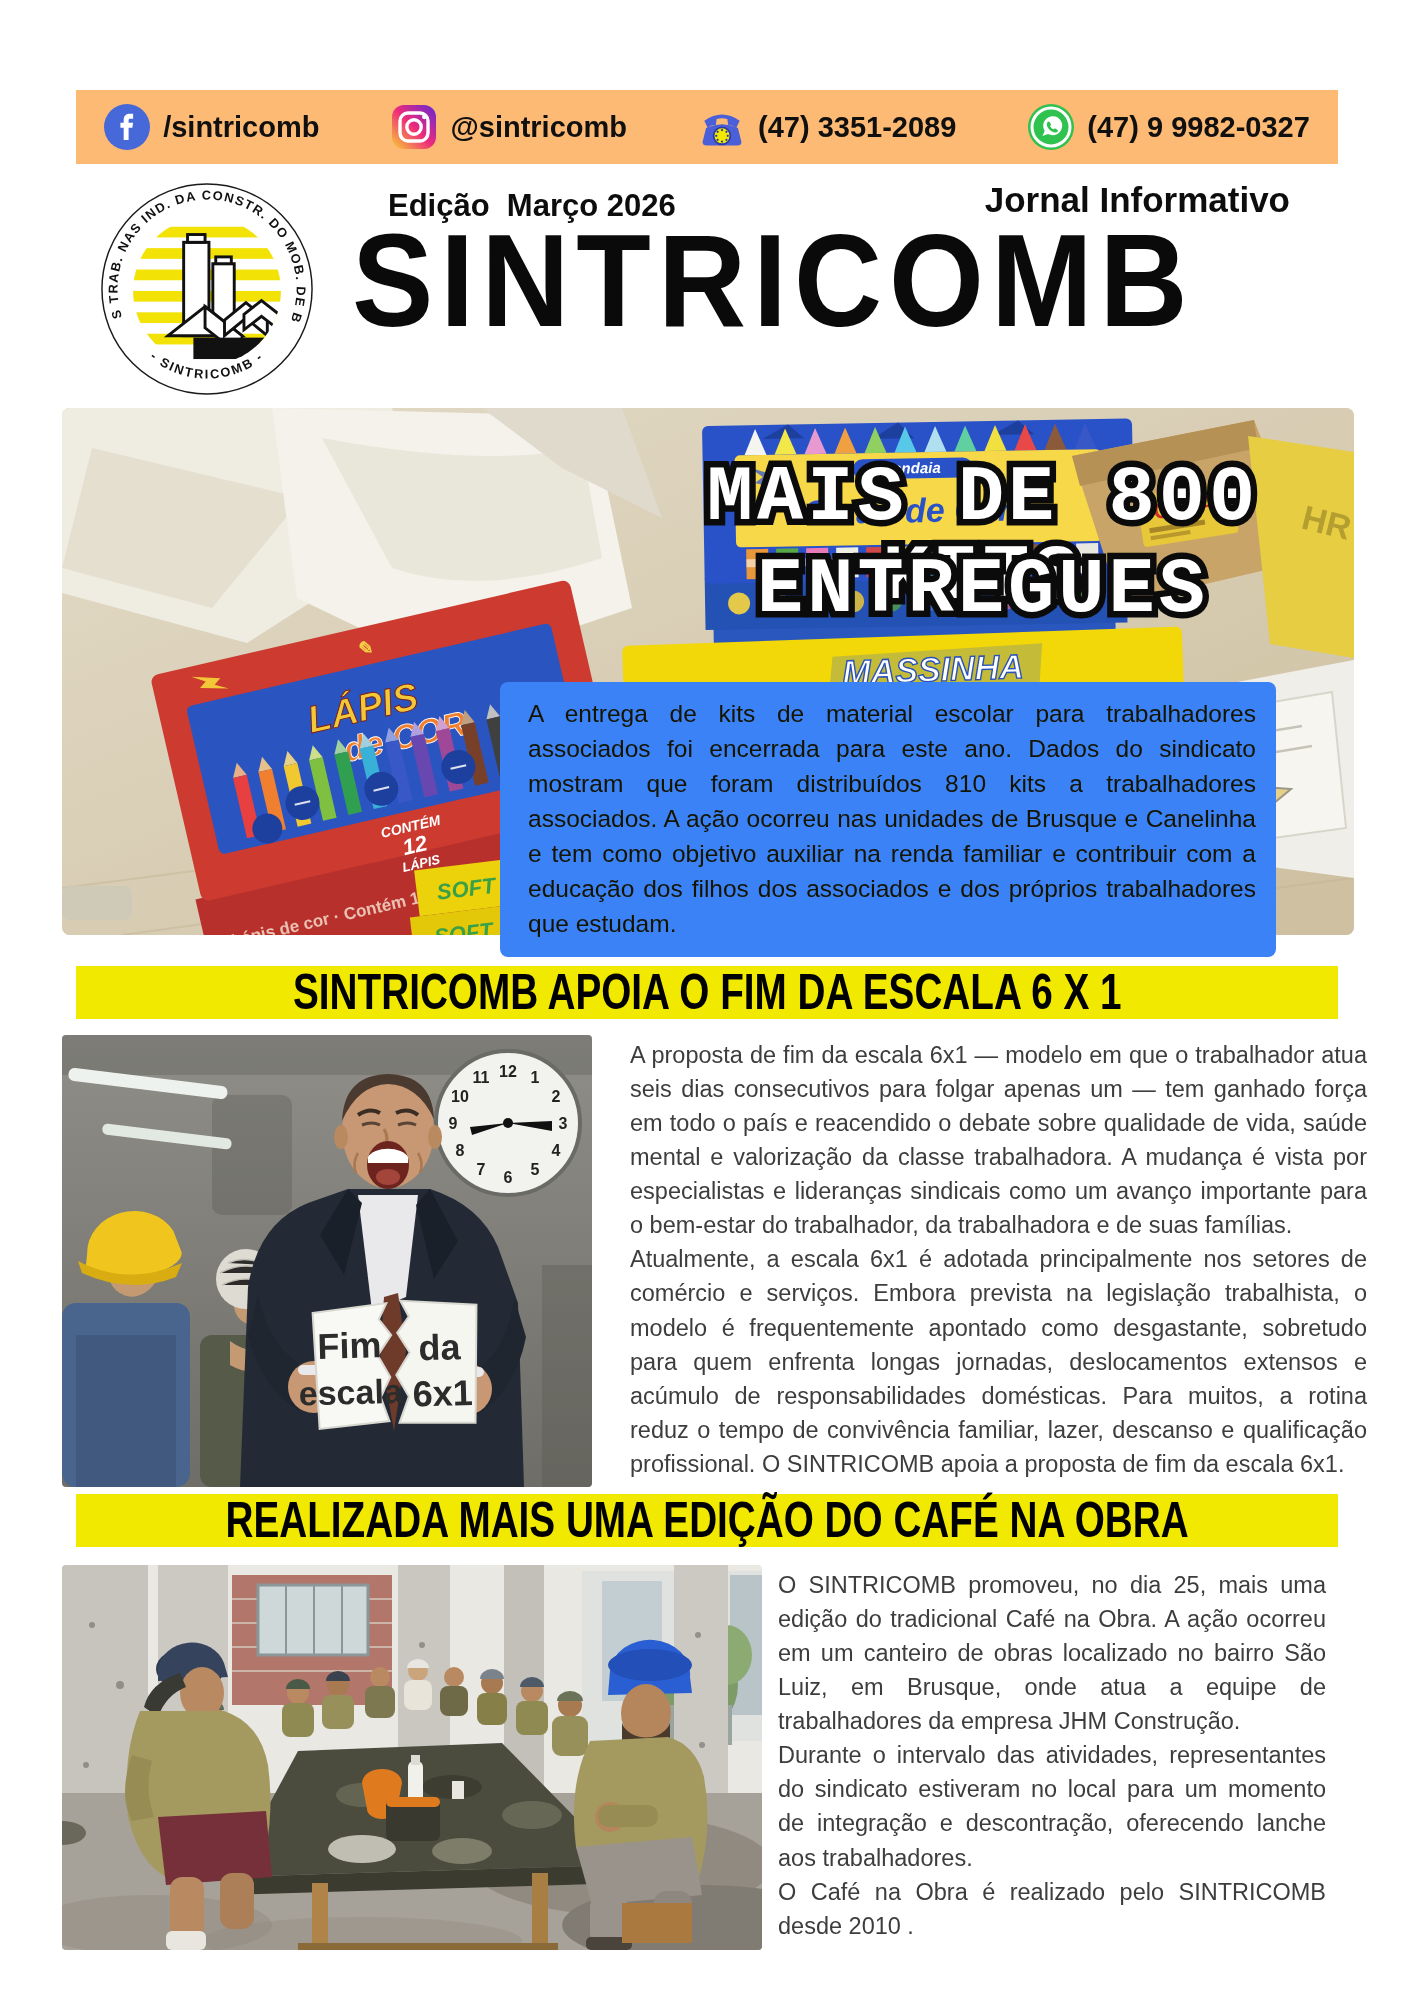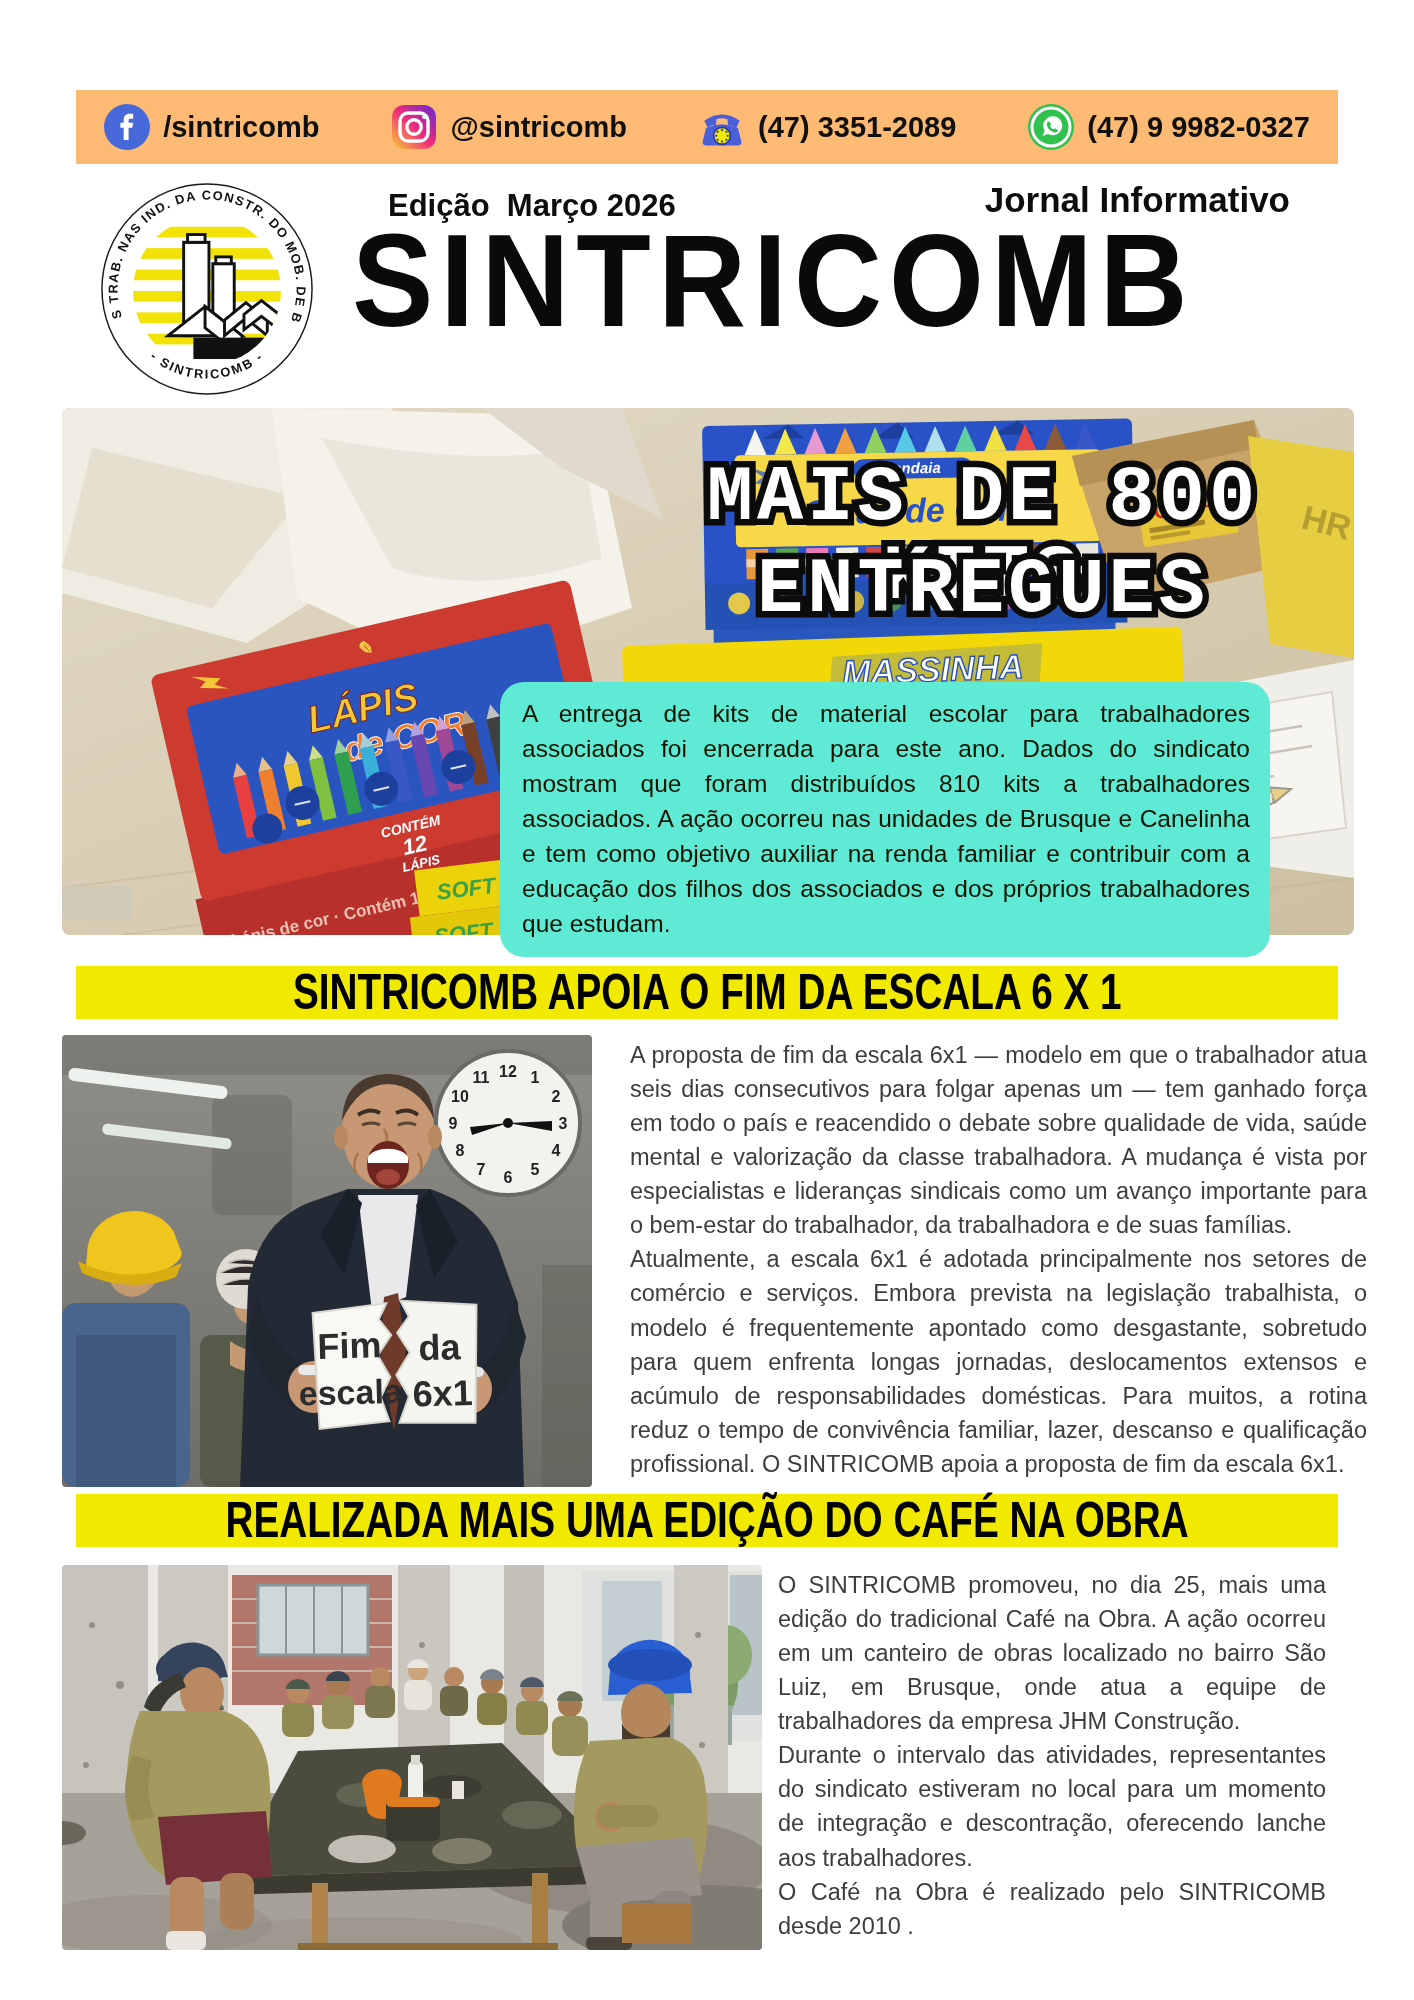--- a/index.html
+++ b/index.html
@@ -22,22 +22,22 @@
   .subtitle{left:352px;top:362px;width:1010px;font-size:19px;font-weight:700;letter-spacing:.4px;color:#111;}
   .logo{left:100px;top:182px;width:214px;height:214px;}
 
   
   .hero{left:62px;top:408px;width:1292px;height:527px;border-radius:8px;overflow:hidden;background:#d8cdb4;}
   .headline{left:620px;top:460px;width:726px;text-align:center;line-height:1.02;}
   .hl-line{position:relative;display:block;font-size:77px;font-weight:900;letter-spacing:4px;
            font-family:Liberation Mono, monospace;height:92px;}
   .hl-line .stroke{position:absolute;left:0;right:0;top:0;-webkit-text-stroke:13px #0b0b0b;color:#0b0b0b;}
   .hl-line .fill{position:absolute;left:0;right:0;top:0;color:#ffffff;}
-  .hero-note{left:500px;top:682px;width:728px;background:#5eead4;border-radius:24px;
-             padding:14px 20px 16px 22px;font-size:24.5px;line-height:1.43;text-align:justify;color:#141400;}
+  .hero-note{left:500px;top:682px;width:728px;background:#3b82f6;border-radius:8px;
+             padding:14px 20px 16px 28px;font-size:24.5px;line-height:1.43;text-align:justify;color:#141400;}
 
   
   .banner{left:76px;width:1262px;height:53px;background:#f2e900;
           display:flex;align-items:center;justify-content:center;}
   .banner span{font-weight:900;font-size:43px;color:#000;letter-spacing:0px;
                transform:scaleX(.9) scaleY(1.16);white-space:nowrap;}
   .banner1{top:966px;}
   .banner2{top:1494px;}
 
   

